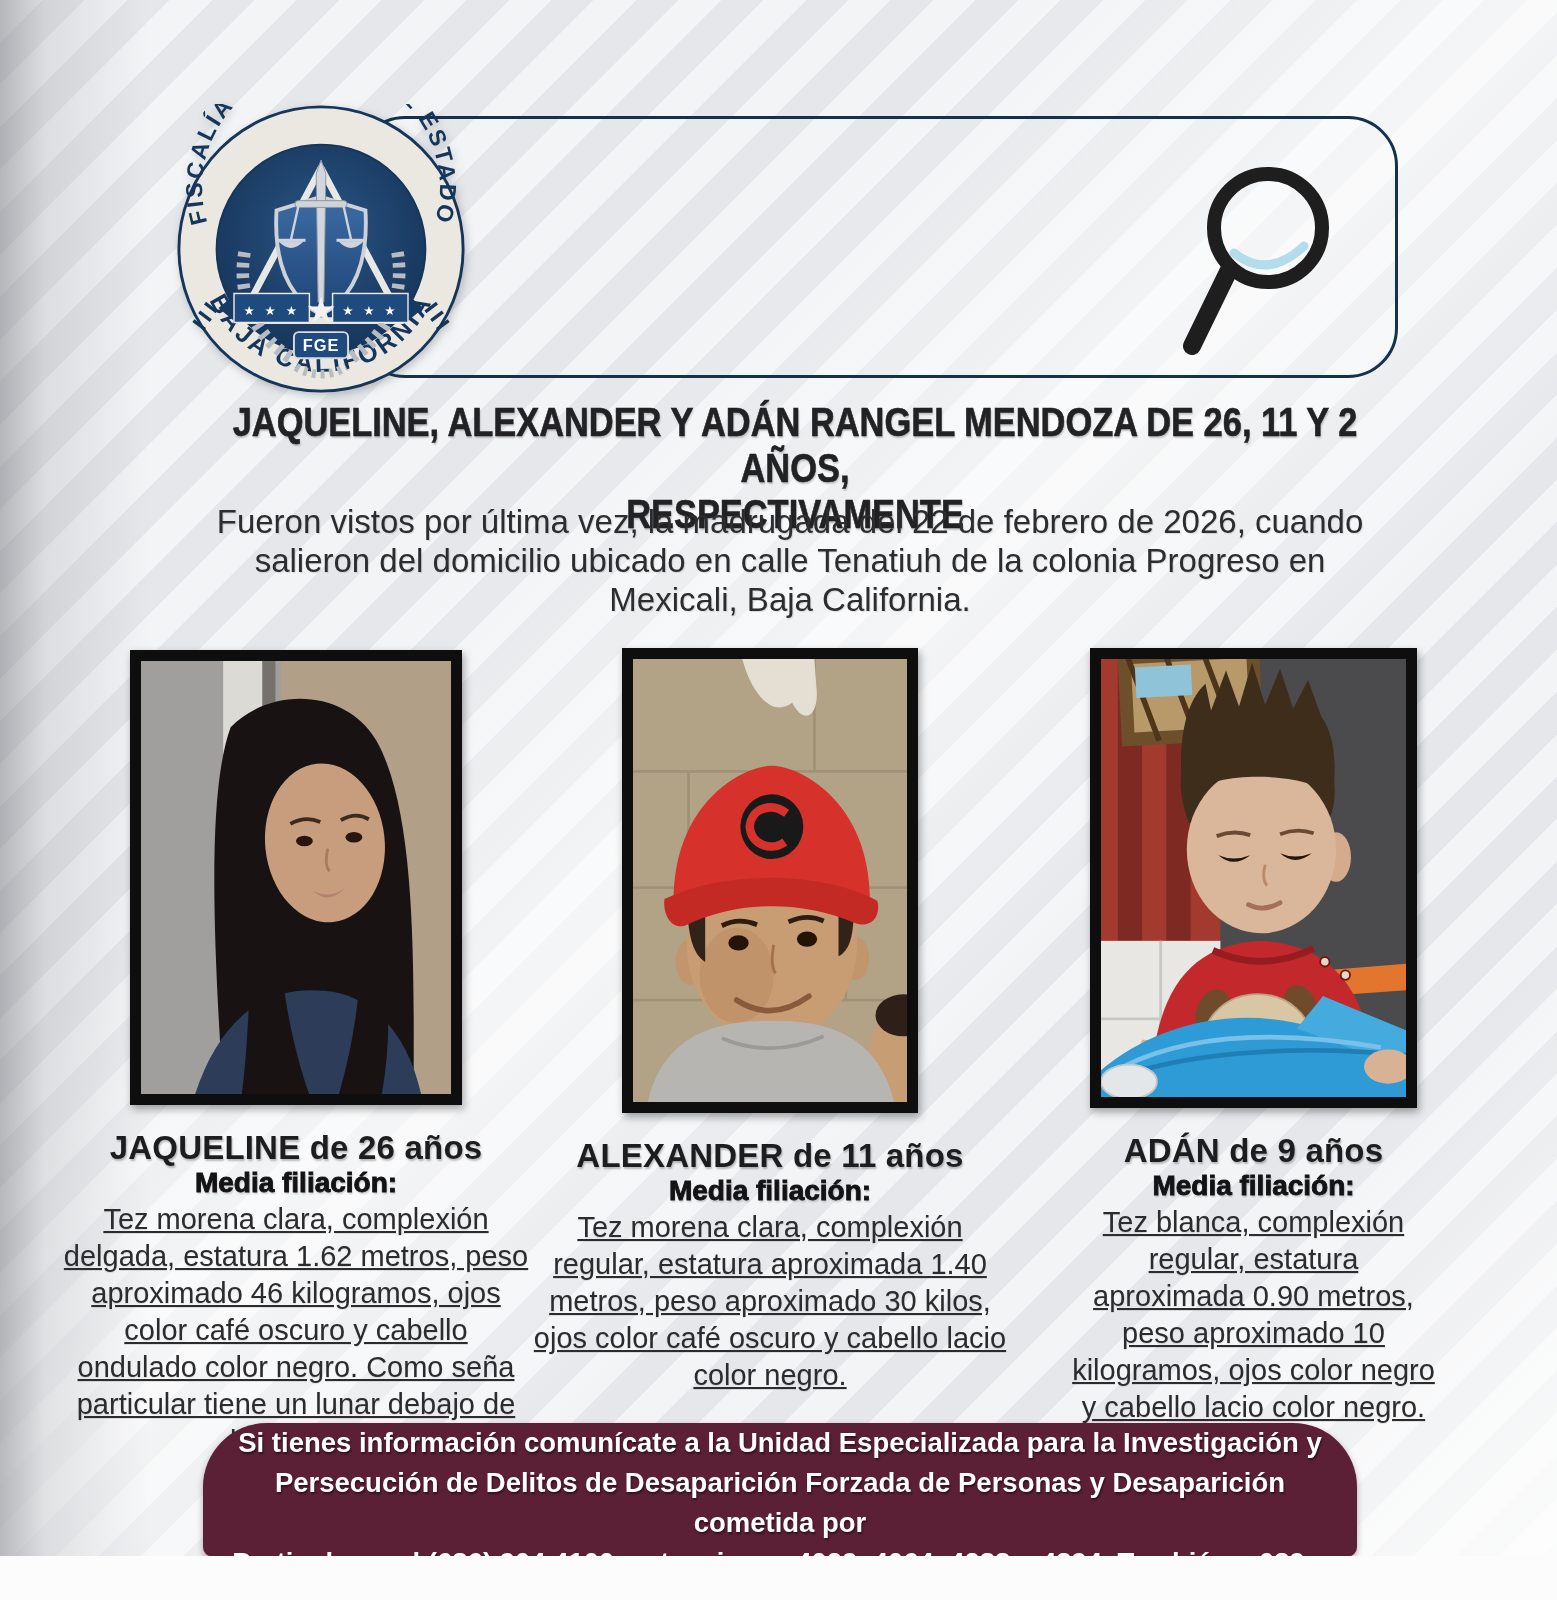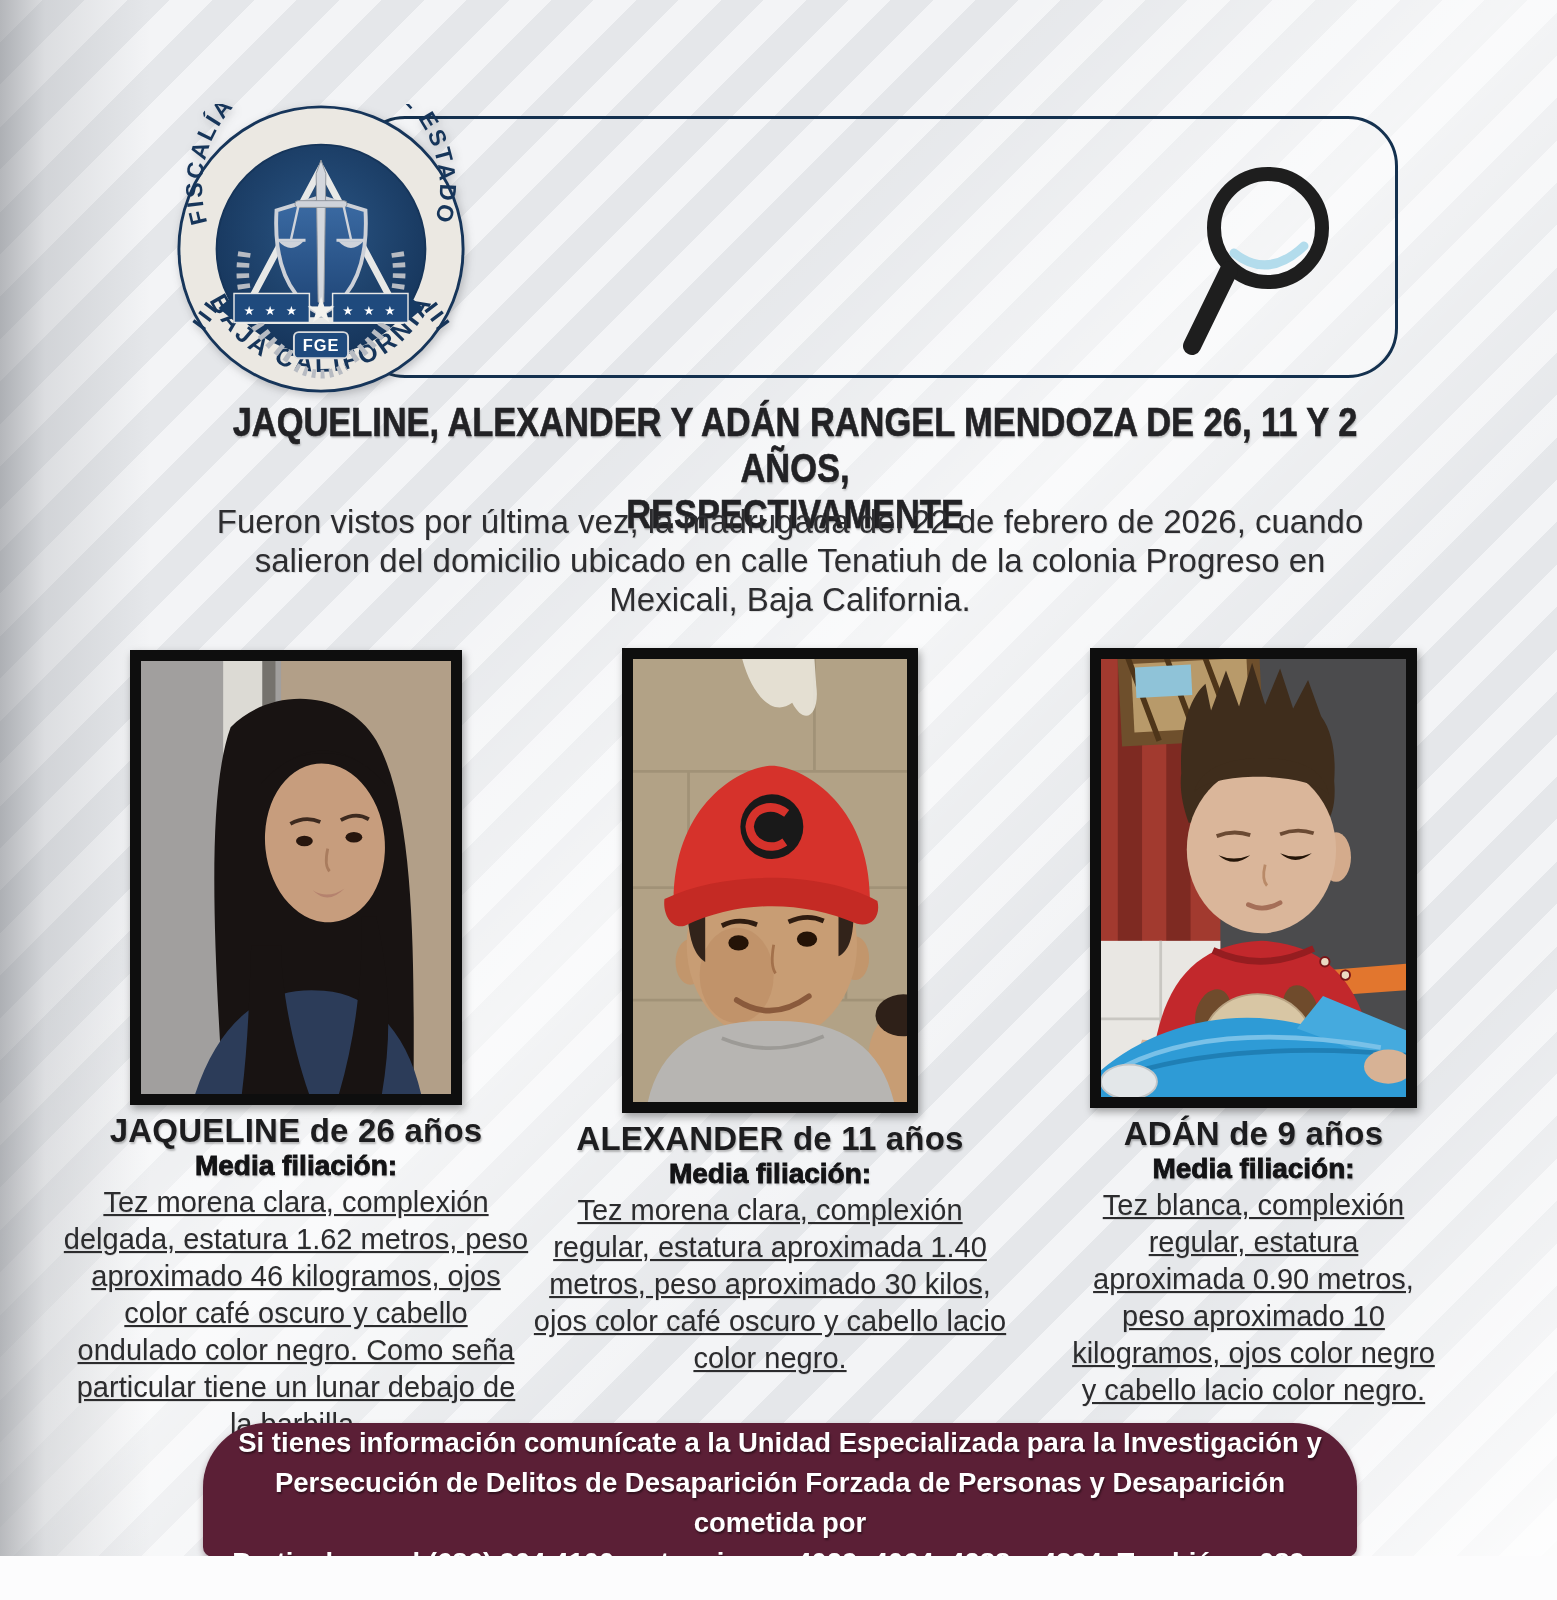--- a/index.html
+++ b/index.html
@@ -39,21 +39,21 @@
   .col{position:absolute;text-align:center;}
   .col1{left:36px;top:650px;width:520px;}
   .col2{left:520px;top:648px;width:500px;}
   .col3{left:1028px;top:648px;width:451px;}
   .photo{display:block;margin:0 auto;border:11px solid #0e0e0e;box-shadow:2px 4px 8px rgba(0,0,0,.35);background:#999;}
   .photo svg{display:block;width:100%;height:100%;}
   .ph1{width:310px;height:433px;}
   .ph2{width:274px;height:443px;}
   .ph3{width:305px;height:438px;}
   .caption{
-    margin-top:7px;font-size:33px;font-weight:700;color:#1d1d1f;
+    margin-top:24px;font-size:33px;font-weight:700;color:#1d1d1f;
     text-shadow:1px 2px 2px rgba(0,0,0,.25);letter-spacing:.2px;
   }
   .media-label{
     font-size:28px;font-weight:700;color:#131315;
     -webkit-text-stroke:.9px #131315;text-shadow:1px 2px 2px rgba(0,0,0,.2);
   }
   .details{
     margin-top:2px;font-size:29px;color:#2c2c2e;line-height:37px;white-space:pre-line;
     text-shadow:0 1px 1px rgba(0,0,0,.10);
     text-decoration:underline;

